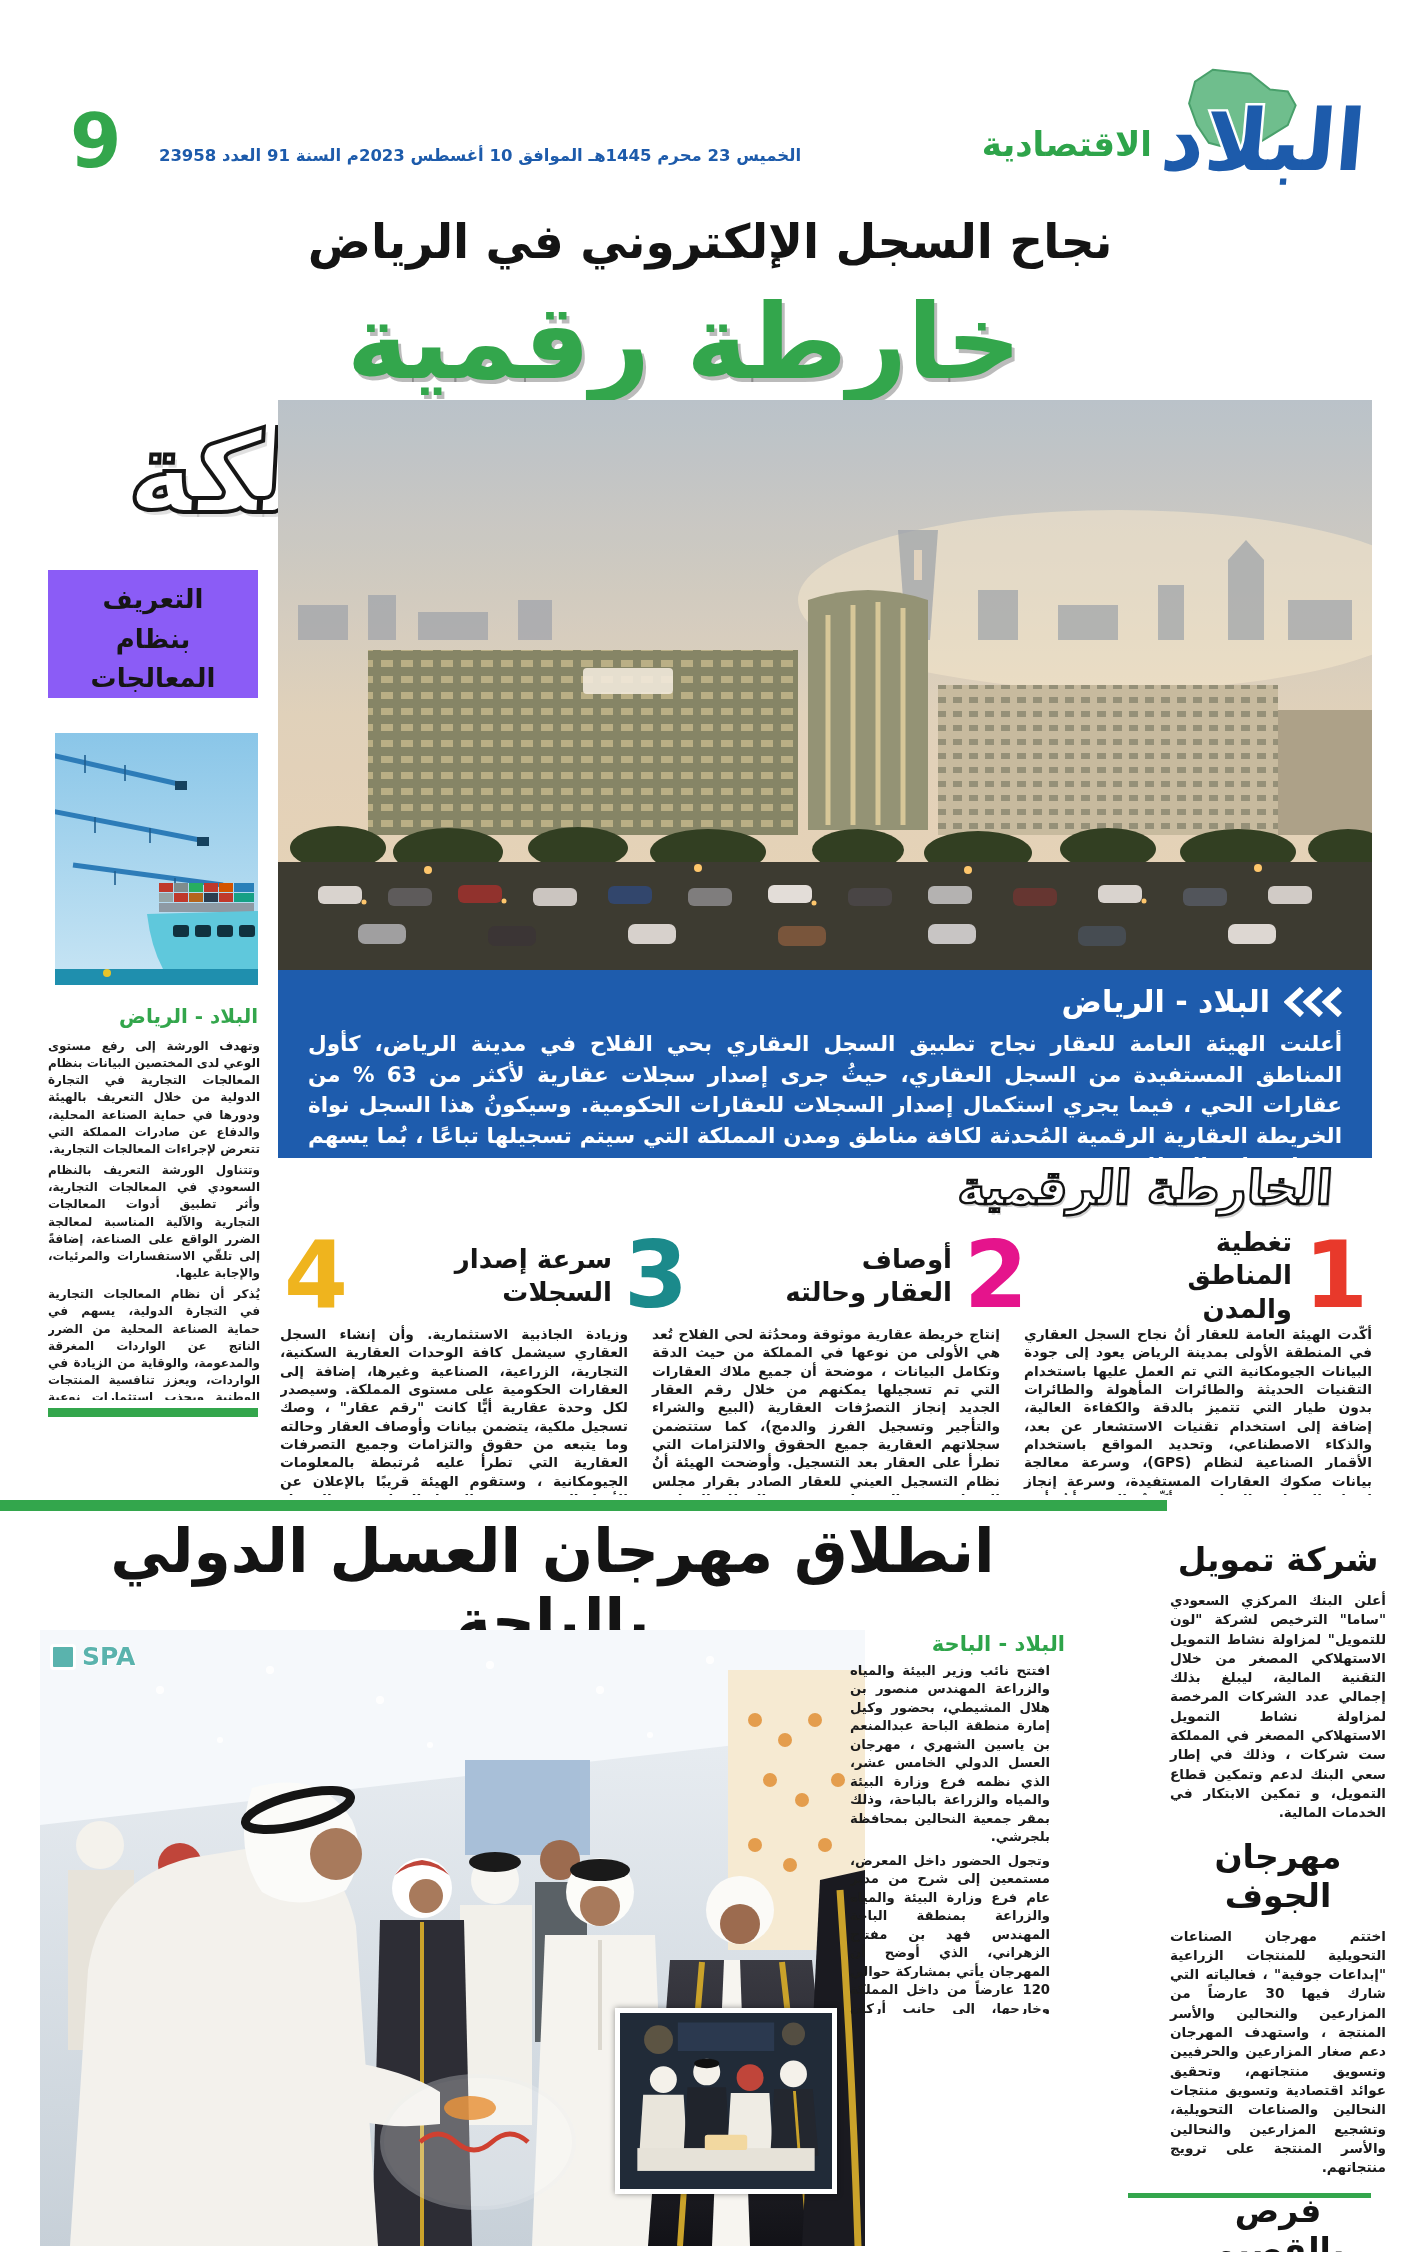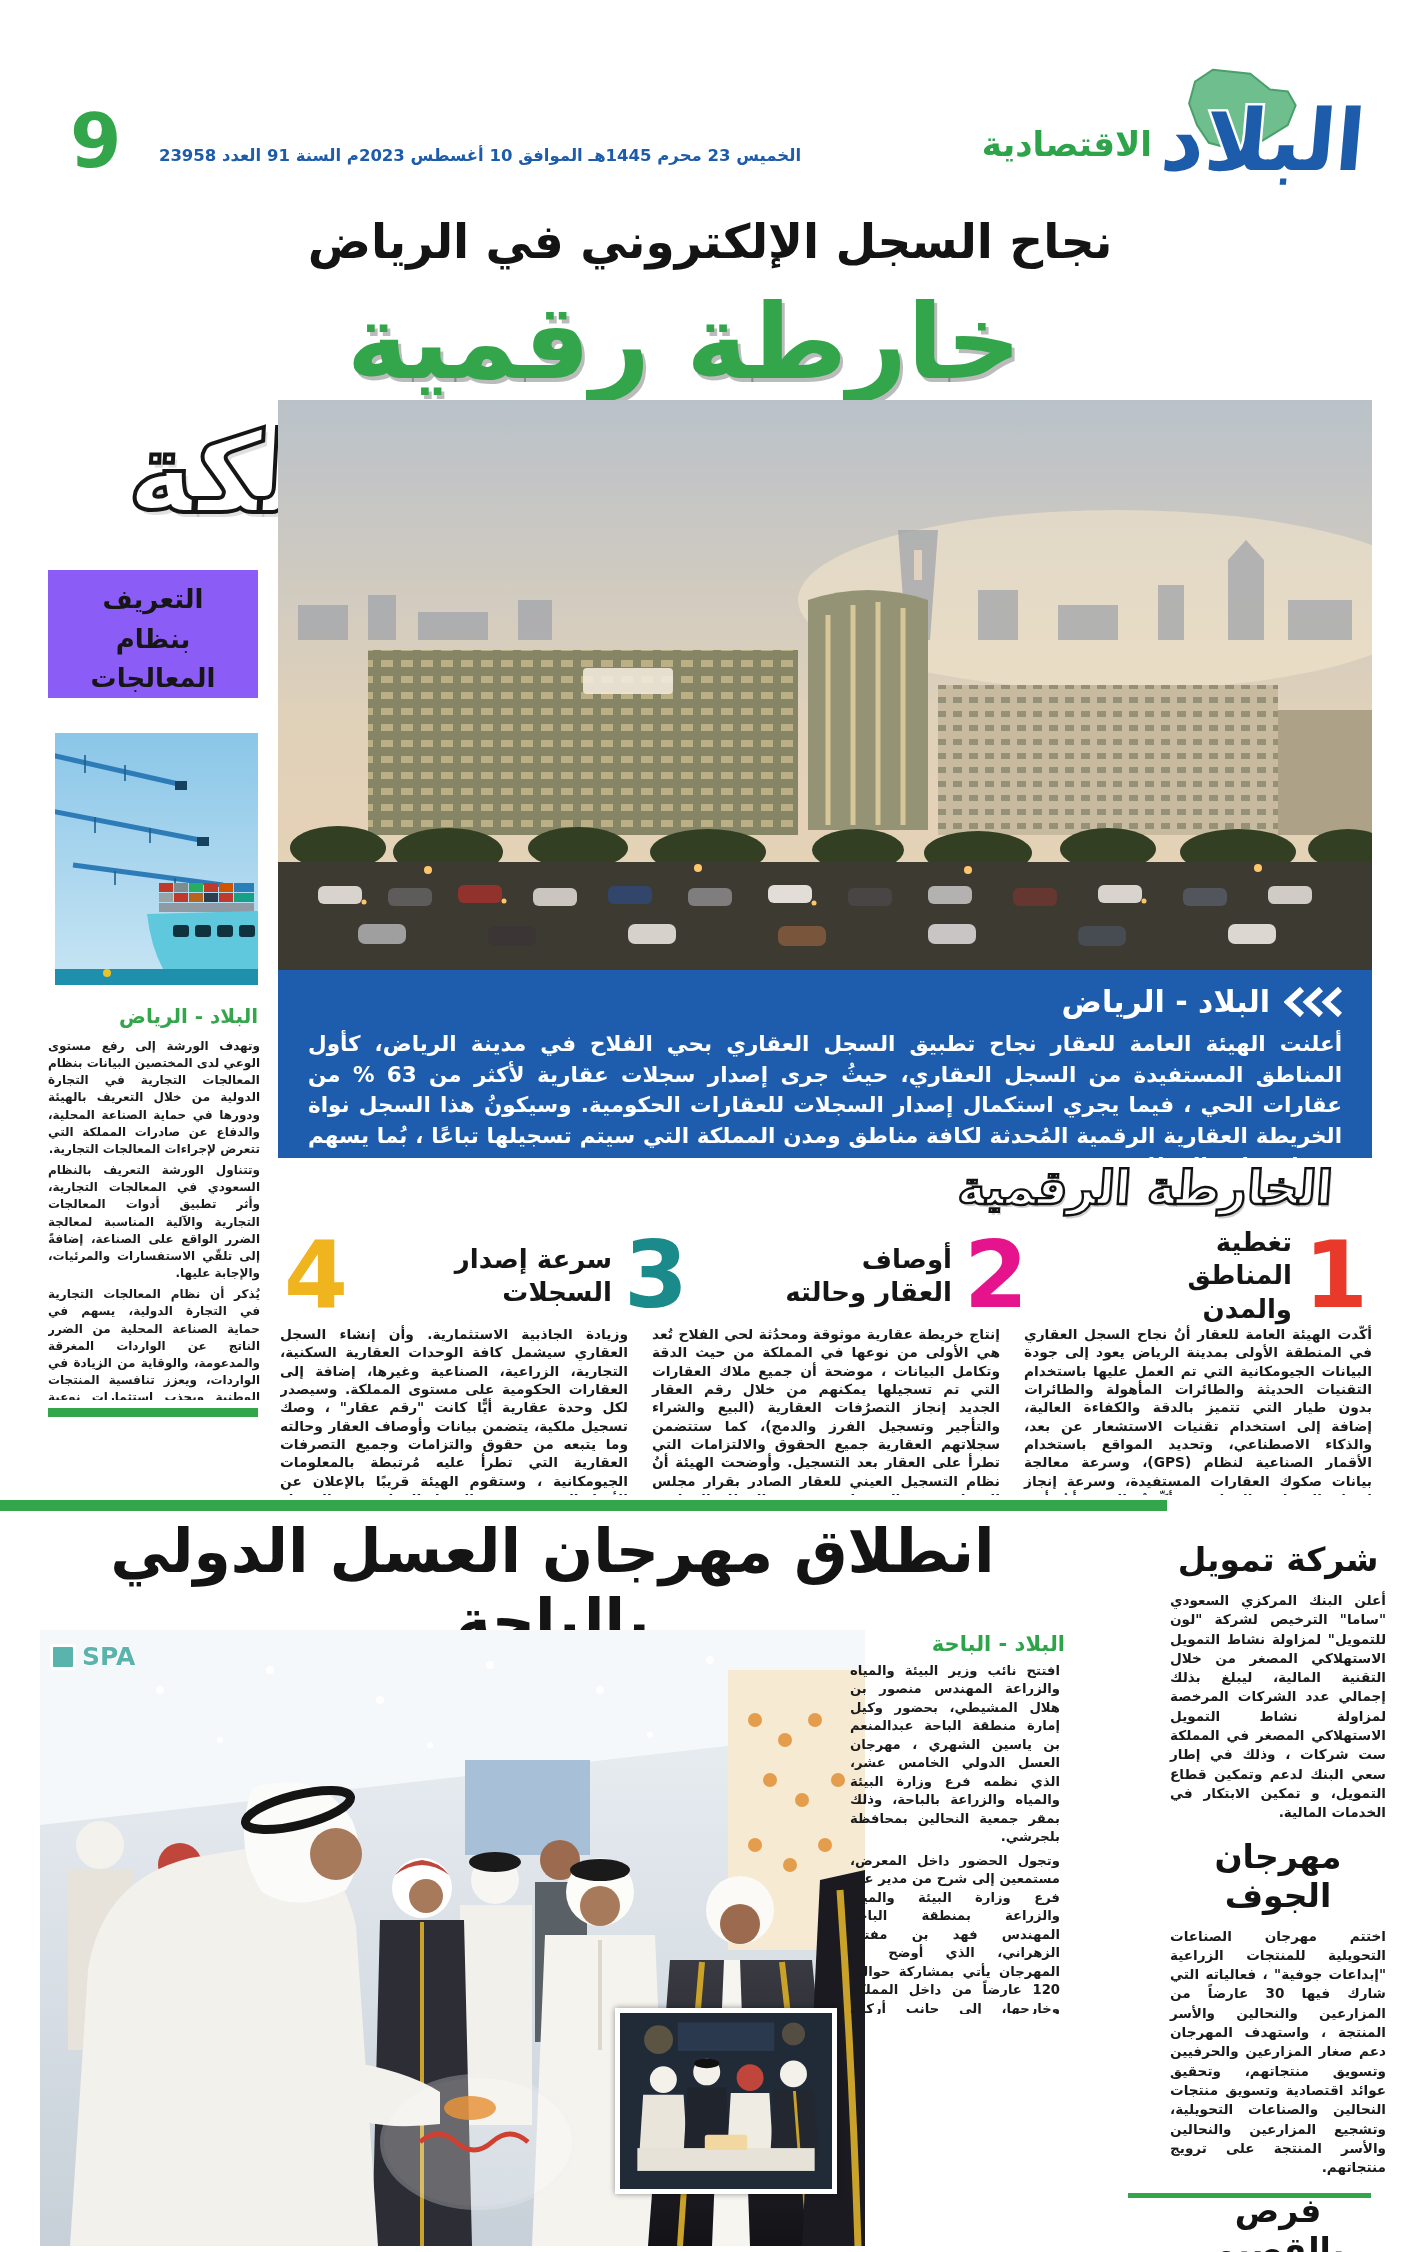--- a/index.html
+++ b/index.html
@@ -64,21 +64,21 @@
   .honey-photo svg{width:100%;height:100%;display:block;}
   .spa{position:absolute;top:12px;left:10px;direction:ltr;display:flex;align-items:center;gap:6px;
        color:#5ab3ad;font-weight:900;font-size:25px;text-shadow:0 0 3px #ffffff,1px 1px 0 #ffffff;}
   .spa-mark{width:26px;height:26px;background:#5ab3ad;border:3px solid #fff;border-radius:4px;}
   .inset-photo{position:absolute;right:28px;bottom:52px;width:222px;height:186px;border:5px solid #fff;
                box-shadow:0 0 6px rgba(0,0,0,.4);overflow:hidden;}
   .inset-photo svg{width:100%;height:100%;display:block;}
   .honey-byline{left:852px;top:1632px;width:213px;font-size:21px;font-weight:900;color:#2ea44a;text-align:right;}
   .honey-body{left:850px;top:1662px;width:216px;height:352px;font-size:13.2px;line-height:1.40;
               color:#1b1b1b;text-align:justify;font-weight:600;overflow:hidden;}
-  .honey-body p{margin:0 6px 5px 0;}
+  .honey-body p{margin:0 16px 5px 0;}
 
   
   .rail{left:1170px;top:1534px;width:216px;}
   .rail-item{margin-bottom:14px;}
   .rail-title{font-size:33px;font-weight:900;color:#141414;text-align:center;margin:6px 0 12px 0;}
   .rail-text{font-size:13.6px;line-height:1.42;color:#1b1b1b;text-align:justify;font-weight:600;}
   .rail-rule{left:1128px;top:2193px;width:243px;height:5px;background:#33a64c;}
 </style>
 </head>
 <body>

